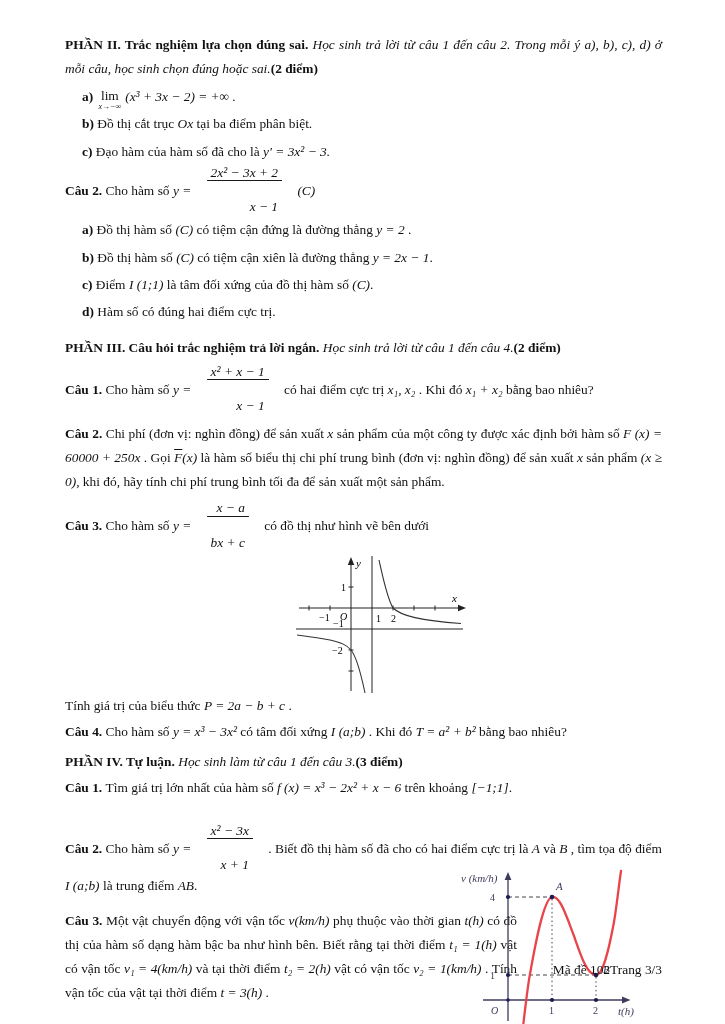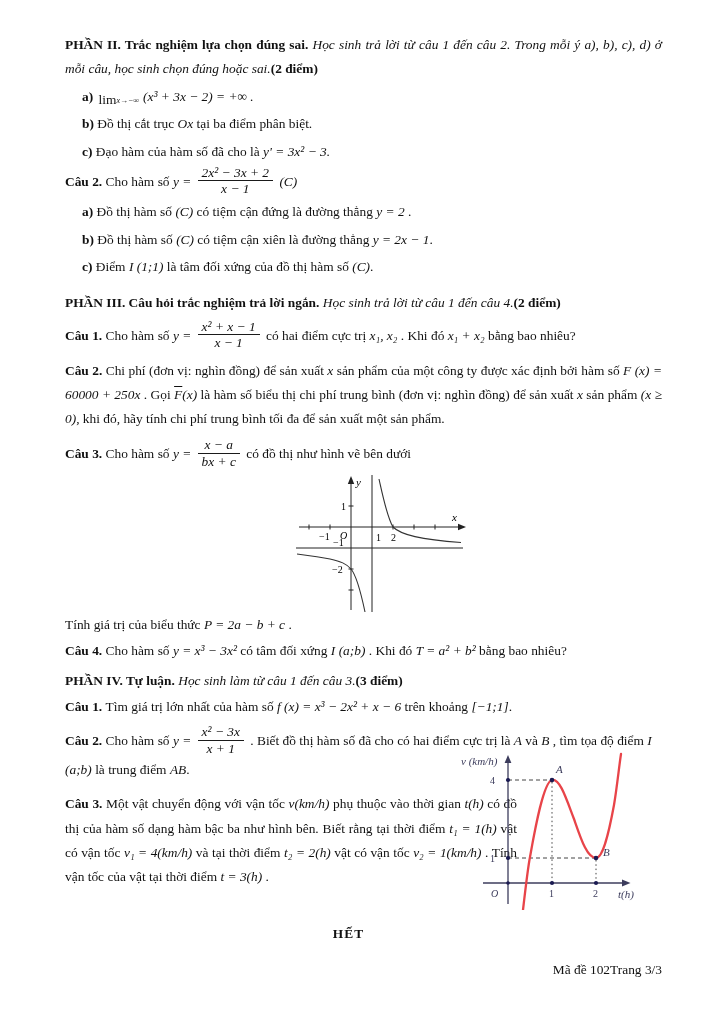--- a/index.html
+++ b/index.html
@@ -9,25 +9,25 @@
         padding:33px 63px 0 65px;}
   .para{margin:0 0 3px 0;line-height:1.8;}
   .s-n{font-style:normal;}
   .s-b{font-weight:bold;}
   .s-i{font-style:italic;}
   .s-m{font-style:italic;}
   .s-mo{font-style:italic;text-decoration:overline;}
   .sub{padding-left:17px;}
   .just{text-align:justify;}
   .frac{display:inline-flex;flex-direction:column;vertical-align:middle;
-        text-align:center;font-style:italic;line-height:1.15;margin:0 3px;
-        position:relative;top:-2px;}
+        text-align:right;font-style:italic;line-height:1.15;margin:0 12px;
+        position:relative;top:-2px;gap:18px;}
   .fnum{border-bottom:1px solid #1a1a1a;padding:0 4px;}
   .fden{padding:0 4px;}
-  .lim{display:inline-flex;flex-direction:row;align-items:center;
+  .lim{display:inline-flex;flex-direction:column;align-items:center;
        line-height:1;vertical-align:middle;margin:0 4px 0 2px;position:relative;top:2px;}
   .limtop{font-style:normal;}
   .limsub{font-size:8px;font-style:italic;margin-top:1px;white-space:nowrap;}
   .fig1wrap{margin:2px 0 0 228px;height:140px;}
   .sec-e3{position:relative;margin-top:6px;min-height:128px;}
   .e3text{width:452px;}
   .fig2wrap{position:absolute;right:-6px;top:-40px;width:215px;height:158px;}
   .het{font-weight:bold;text-align:center;margin:2px 30px 0 0;letter-spacing:1px;}
   .footer{position:absolute;left:65px;right:63px;top:962px;display:flex;
           justify-content:flex-end;}
@@ -45,20 +45,21 @@
       </span><span class="s-m">(x³ + 3x − 2) = +∞ .</span></p>
   <p class="para sub"><span class="s-b">b) </span><span class="s-n">Đồ thị cắt trục </span><span class="s-m">Ox</span><span class="s-n"> tại ba điểm phân biệt.</span></p>
   <p class="para sub"><span class="s-b">c) </span><span class="s-n">Đạo hàm của hàm số đã cho là </span><span class="s-m">y' = 3x² − 3.</span></p>
   <p class="para" style="margin:2px 0 2px 0;"><span class="s-b">Câu 2. </span><span class="s-n">Cho hàm số </span><span class="s-m">y = </span><span class="frac">
         <span class="fnum">2x² − 3x + 2</span>
         <span class="fden">x − 1</span>
       </span><span class="s-m">  (C)</span></p>
   <p class="para sub"><span class="s-b">a) </span><span class="s-n">Đồ thị hàm số </span><span class="s-m">(C)</span><span class="s-n"> có tiệm cận đứng là đường thẳng </span><span class="s-m">y = 2</span><span class="s-n"> .</span></p>
   <p class="para sub"><span class="s-b">b) </span><span class="s-n">Đồ thị hàm số </span><span class="s-m">(C)</span><span class="s-n"> có tiệm cận xiên là đường thẳng </span><span class="s-m">y = 2x − 1</span><span class="s-n">.</span></p>
   <p class="para sub"><span class="s-b">c) </span><span class="s-n">Điểm </span><span class="s-m">I (1;1)</span><span class="s-n"> là tâm đối xứng của đồ thị hàm số </span><span class="s-m">(C)</span><span class="s-n">.</span></p>
+  <p class="para sub"><span class="s-b">d) </span><span class="s-n">Hàm số có đúng hai điểm cực trị.</span></p>
 
   <p class="para" style="margin:12px 0 6px 0;"><span class="s-b">PHẦN III. Câu hỏi trắc nghiệm trả lời ngắn. </span><span class="s-i">Học sinh trả lời từ câu 1 đến câu 4.</span><span class="s-b">(2 điểm)</span></p>
   <p class="para" style="margin-bottom:6px;"><span class="s-b">Câu 1. </span><span class="s-n">Cho hàm số </span><span class="s-m">y = </span><span class="frac">
         <span class="fnum">x² + x − 1</span>
         <span class="fden">x − 1</span>
       </span><span class="s-n"> có hai điểm cực trị </span><span class="s-m">x₁, x₂</span><span class="s-n"> . Khi đó </span><span class="s-m">x₁ + x₂ </span><span class="s-n">bằng bao nhiêu?</span></p>
   <p class="para just" style="margin-bottom:8px;"><span class="s-b">Câu 2. </span><span class="s-n">Chi phí (đơn vị: nghìn đồng) để sản xuất </span><span class="s-m">x</span><span class="s-n"> sản phẩm của một công ty được xác định bởi hàm số </span><span class="s-m">F (x) = 60000 + 250x</span><span class="s-n"> . Gọi </span><span class="s-mo">F</span><span class="s-m">(x)</span><span class="s-n"> là hàm số biểu thị chi phí trung bình (đơn vị: nghìn đồng) để sản xuất </span><span class="s-m">x</span><span class="s-n"> sản phẩm </span><span class="s-m">(x ≥ 0)</span><span class="s-n">, khi đó, hãy tính chi phí trung bình tối đa để sản xuất một sản phẩm.</span></p>
   <p class="para" style="margin-bottom:0;"><span class="s-b">Câu 3. </span><span class="s-n">Cho hàm số </span><span class="s-m">y = </span><span class="frac">
         <span class="fnum">x − a</span>
         <span class="fden">bx + c</span>
@@ -98,21 +99,21 @@
       <text x="98" y="68" font-size="10">2</text>
       <text x="40" y="72.5" font-size="10">−1</text>
       <text x="39" y="100" font-size="10">−2</text>
     </svg>
   </div>
 
   <p class="para" style="margin-bottom:2px;"><span class="s-n">Tính giá trị của biểu thức </span><span class="s-m">P = 2a − b + c</span><span class="s-n"> .</span></p>
   <p class="para" style="margin-bottom:6px;"><span class="s-b">Câu 4. </span><span class="s-n">Cho hàm số </span><span class="s-m">y = x³ − 3x²</span><span class="s-n"> có tâm đối xứng </span><span class="s-m">I (a;b)</span><span class="s-n"> . Khi đó </span><span class="s-m">T = a² + b²</span><span class="s-n"> bằng bao nhiêu?</span></p>
 
   <p class="para" style="margin-bottom:2px;"><span class="s-b">PHẦN IV. Tự luận. </span><span class="s-i">Học sinh làm từ câu 1 đến câu 3.</span><span class="s-b">(3 điểm)</span></p>
-  <p class="para" style="margin-bottom:7px;"><span class="s-b">Câu  1. </span><span class="s-n">Tìm giá trị lớn nhất của hàm số </span><span class="s-m">f (x) = x³ − 2x² + x − 6</span><span class="s-n"> trên khoảng </span><span class="s-m">[−1;1]</span><span class="s-n">.</span></p>
+  <p class="para" style="margin-bottom:24px;"><span class="s-b">Câu  1. </span><span class="s-n">Tìm giá trị lớn nhất của hàm số </span><span class="s-m">f (x) = x³ − 2x² + x − 6</span><span class="s-n"> trên khoảng </span><span class="s-m">[−1;1]</span><span class="s-n">.</span></p>
   <p class="para" style="margin-bottom:10px;"><span class="s-b">Câu 2. </span><span class="s-n">Cho hàm số </span><span class="s-m">y = </span><span class="frac">
         <span class="fnum">x² − 3x</span>
         <span class="fden">x + 1</span>
       </span><span class="s-n"> . Biết đồ thị hàm số đã cho có hai điểm cực trị là </span><span class="s-m">A</span><span class="s-n"> và </span><span class="s-m">B</span><span class="s-n"> , tìm tọa độ điểm </span><span class="s-m">I (a;b)</span><span class="s-n"> là trung điểm </span><span class="s-m">AB</span><span class="s-n">.</span></p>
 
   <div class="sec-e3">
     <p class="para just e3text"><span class="s-b">Câu 3. </span><span class="s-n">Một vật chuyển động với vận tốc </span><span class="s-m">v(km/h)</span><span class="s-n"> phụ thuộc vào thời gian </span><span class="s-m">t(h)</span><span class="s-n"> có đồ thị của hàm số dạng hàm bậc ba như hình bên. Biết rằng tại thời điểm </span><span class="s-m">t₁ = 1(h)</span><span class="s-n"> vật có vận tốc </span><span class="s-m">v₁ = 4(km/h)</span><span class="s-n">  và tại thời điểm </span><span class="s-m">t₂ = 2(h)</span><span class="s-n"> vật có vận tốc </span><span class="s-m">v₂ = 1(km/h)</span><span class="s-n"> . Tính vận tốc của vật tại thời điểm </span><span class="s-m">t = 3(h)</span><span class="s-n"> .</span></p>
     <div class="fig2wrap">
       <svg width="215" height="158" viewBox="0 0 215 158">
 

